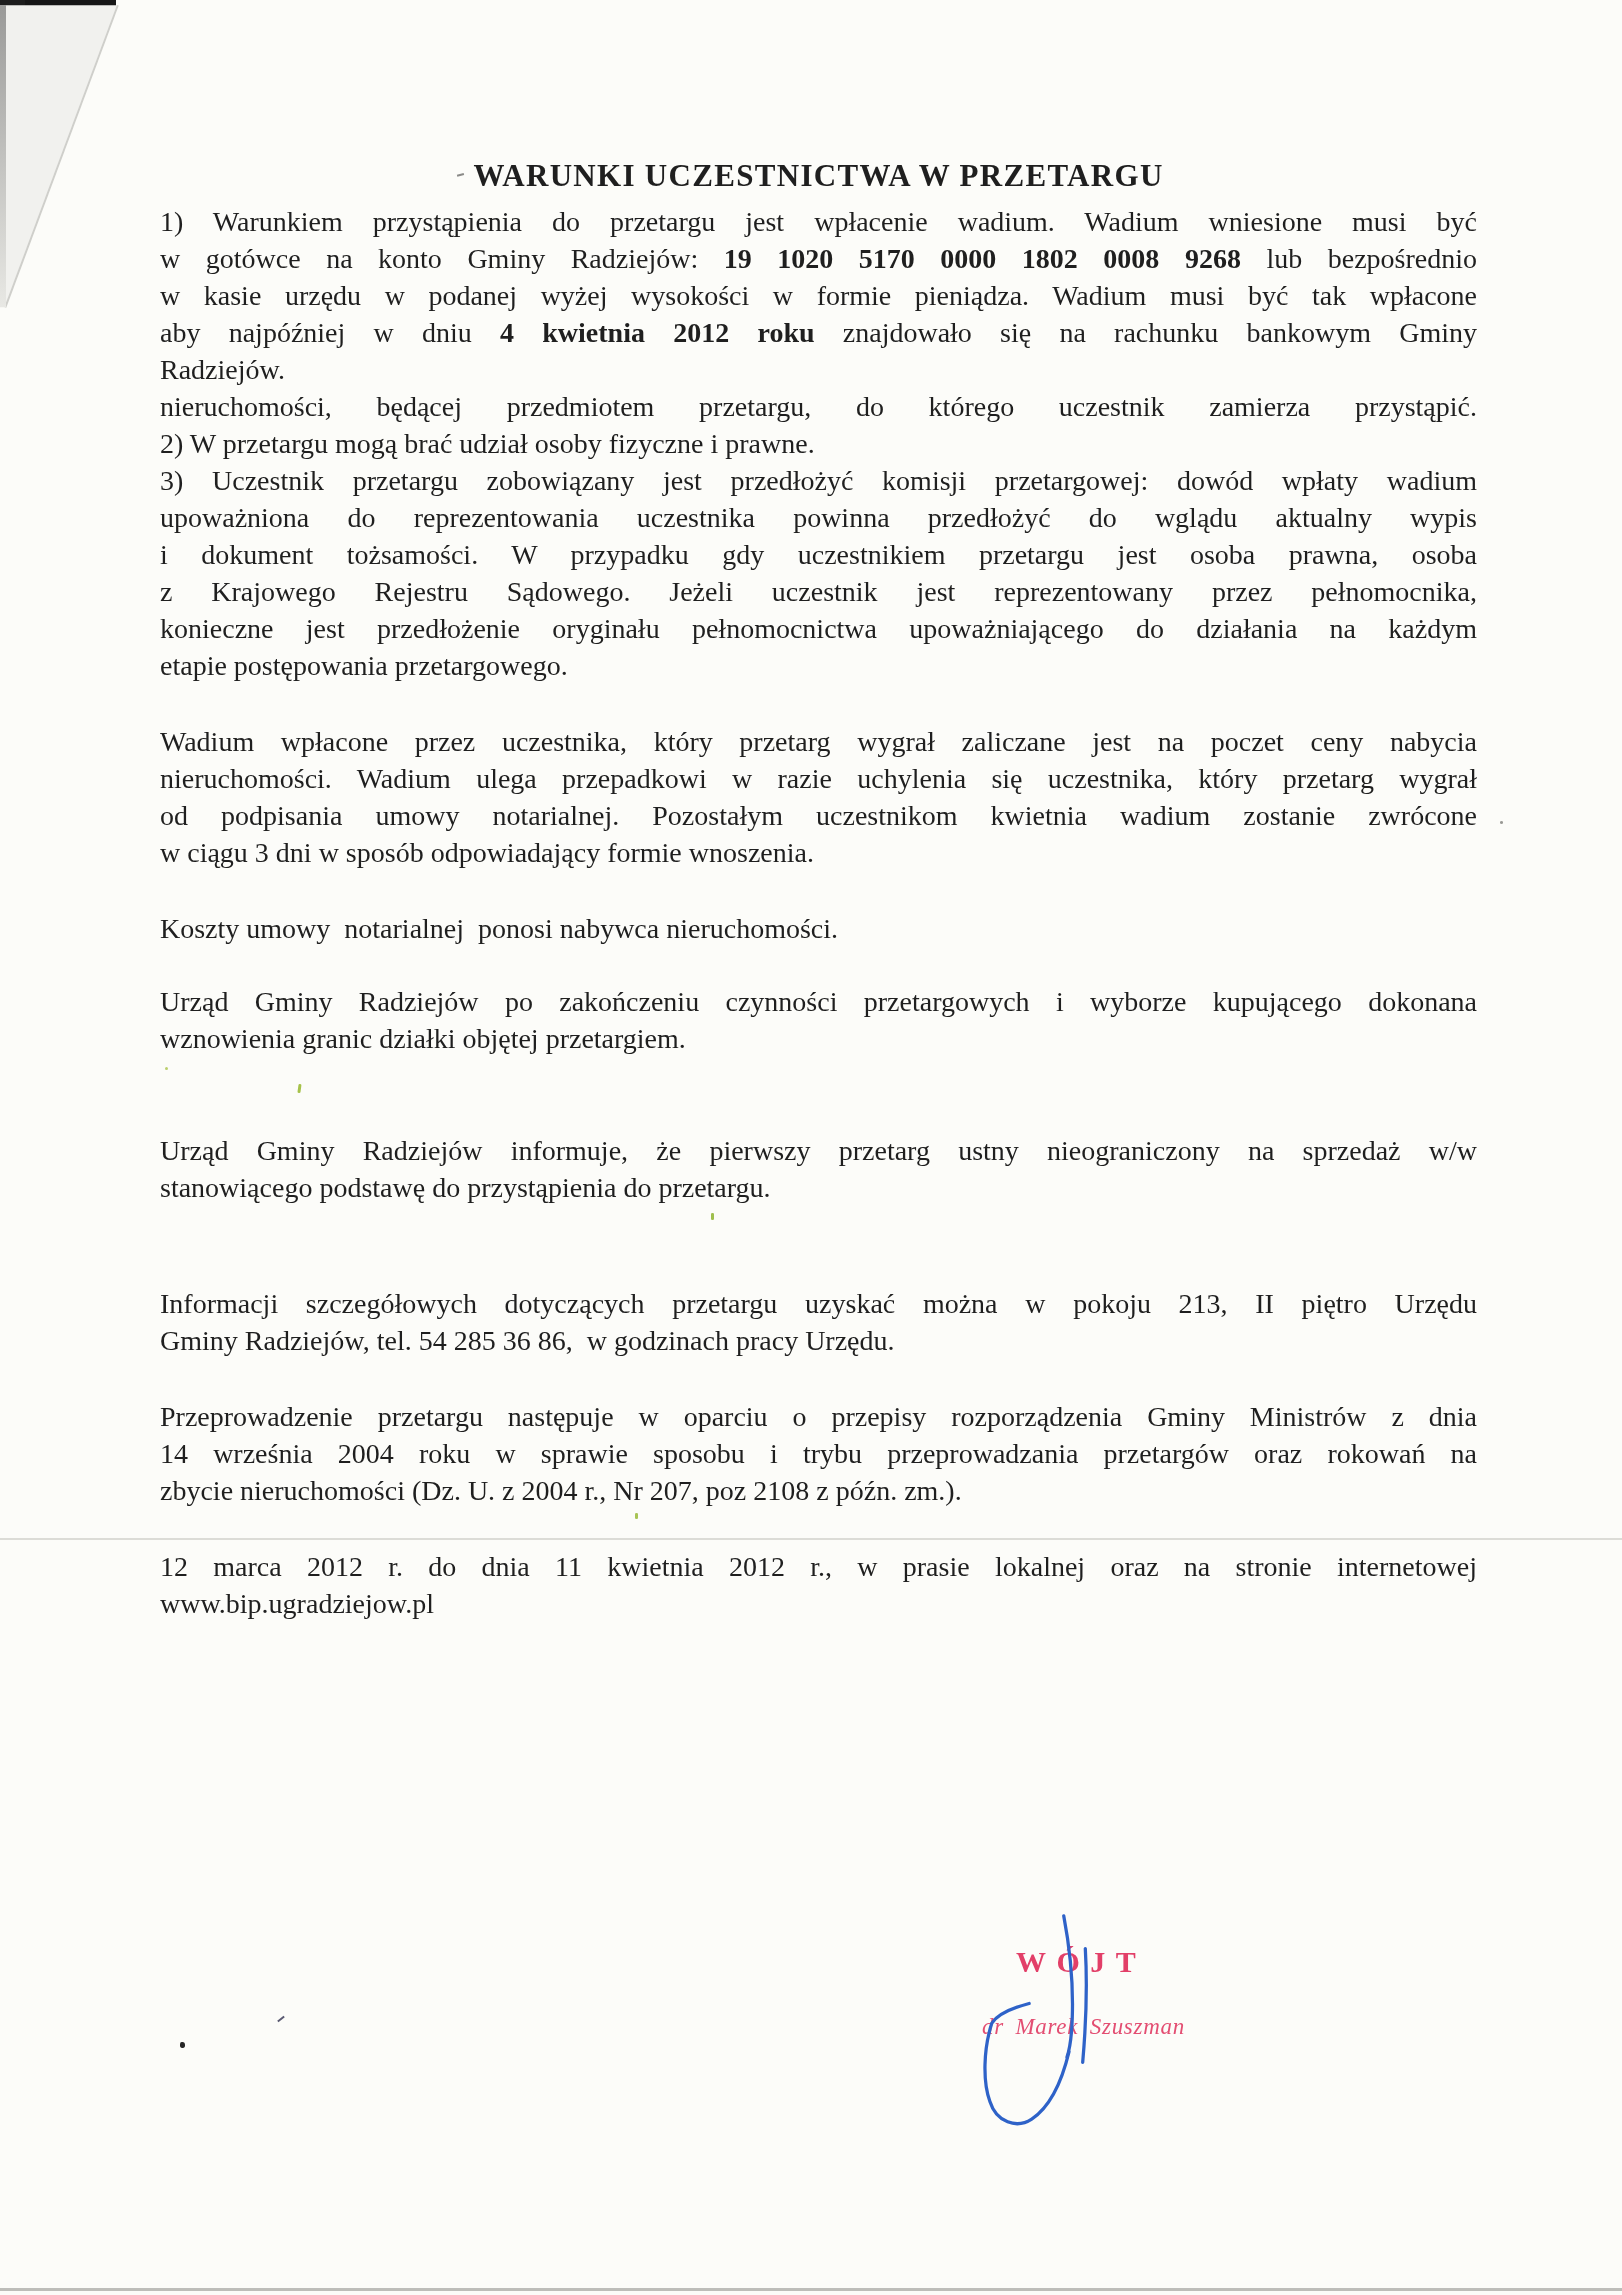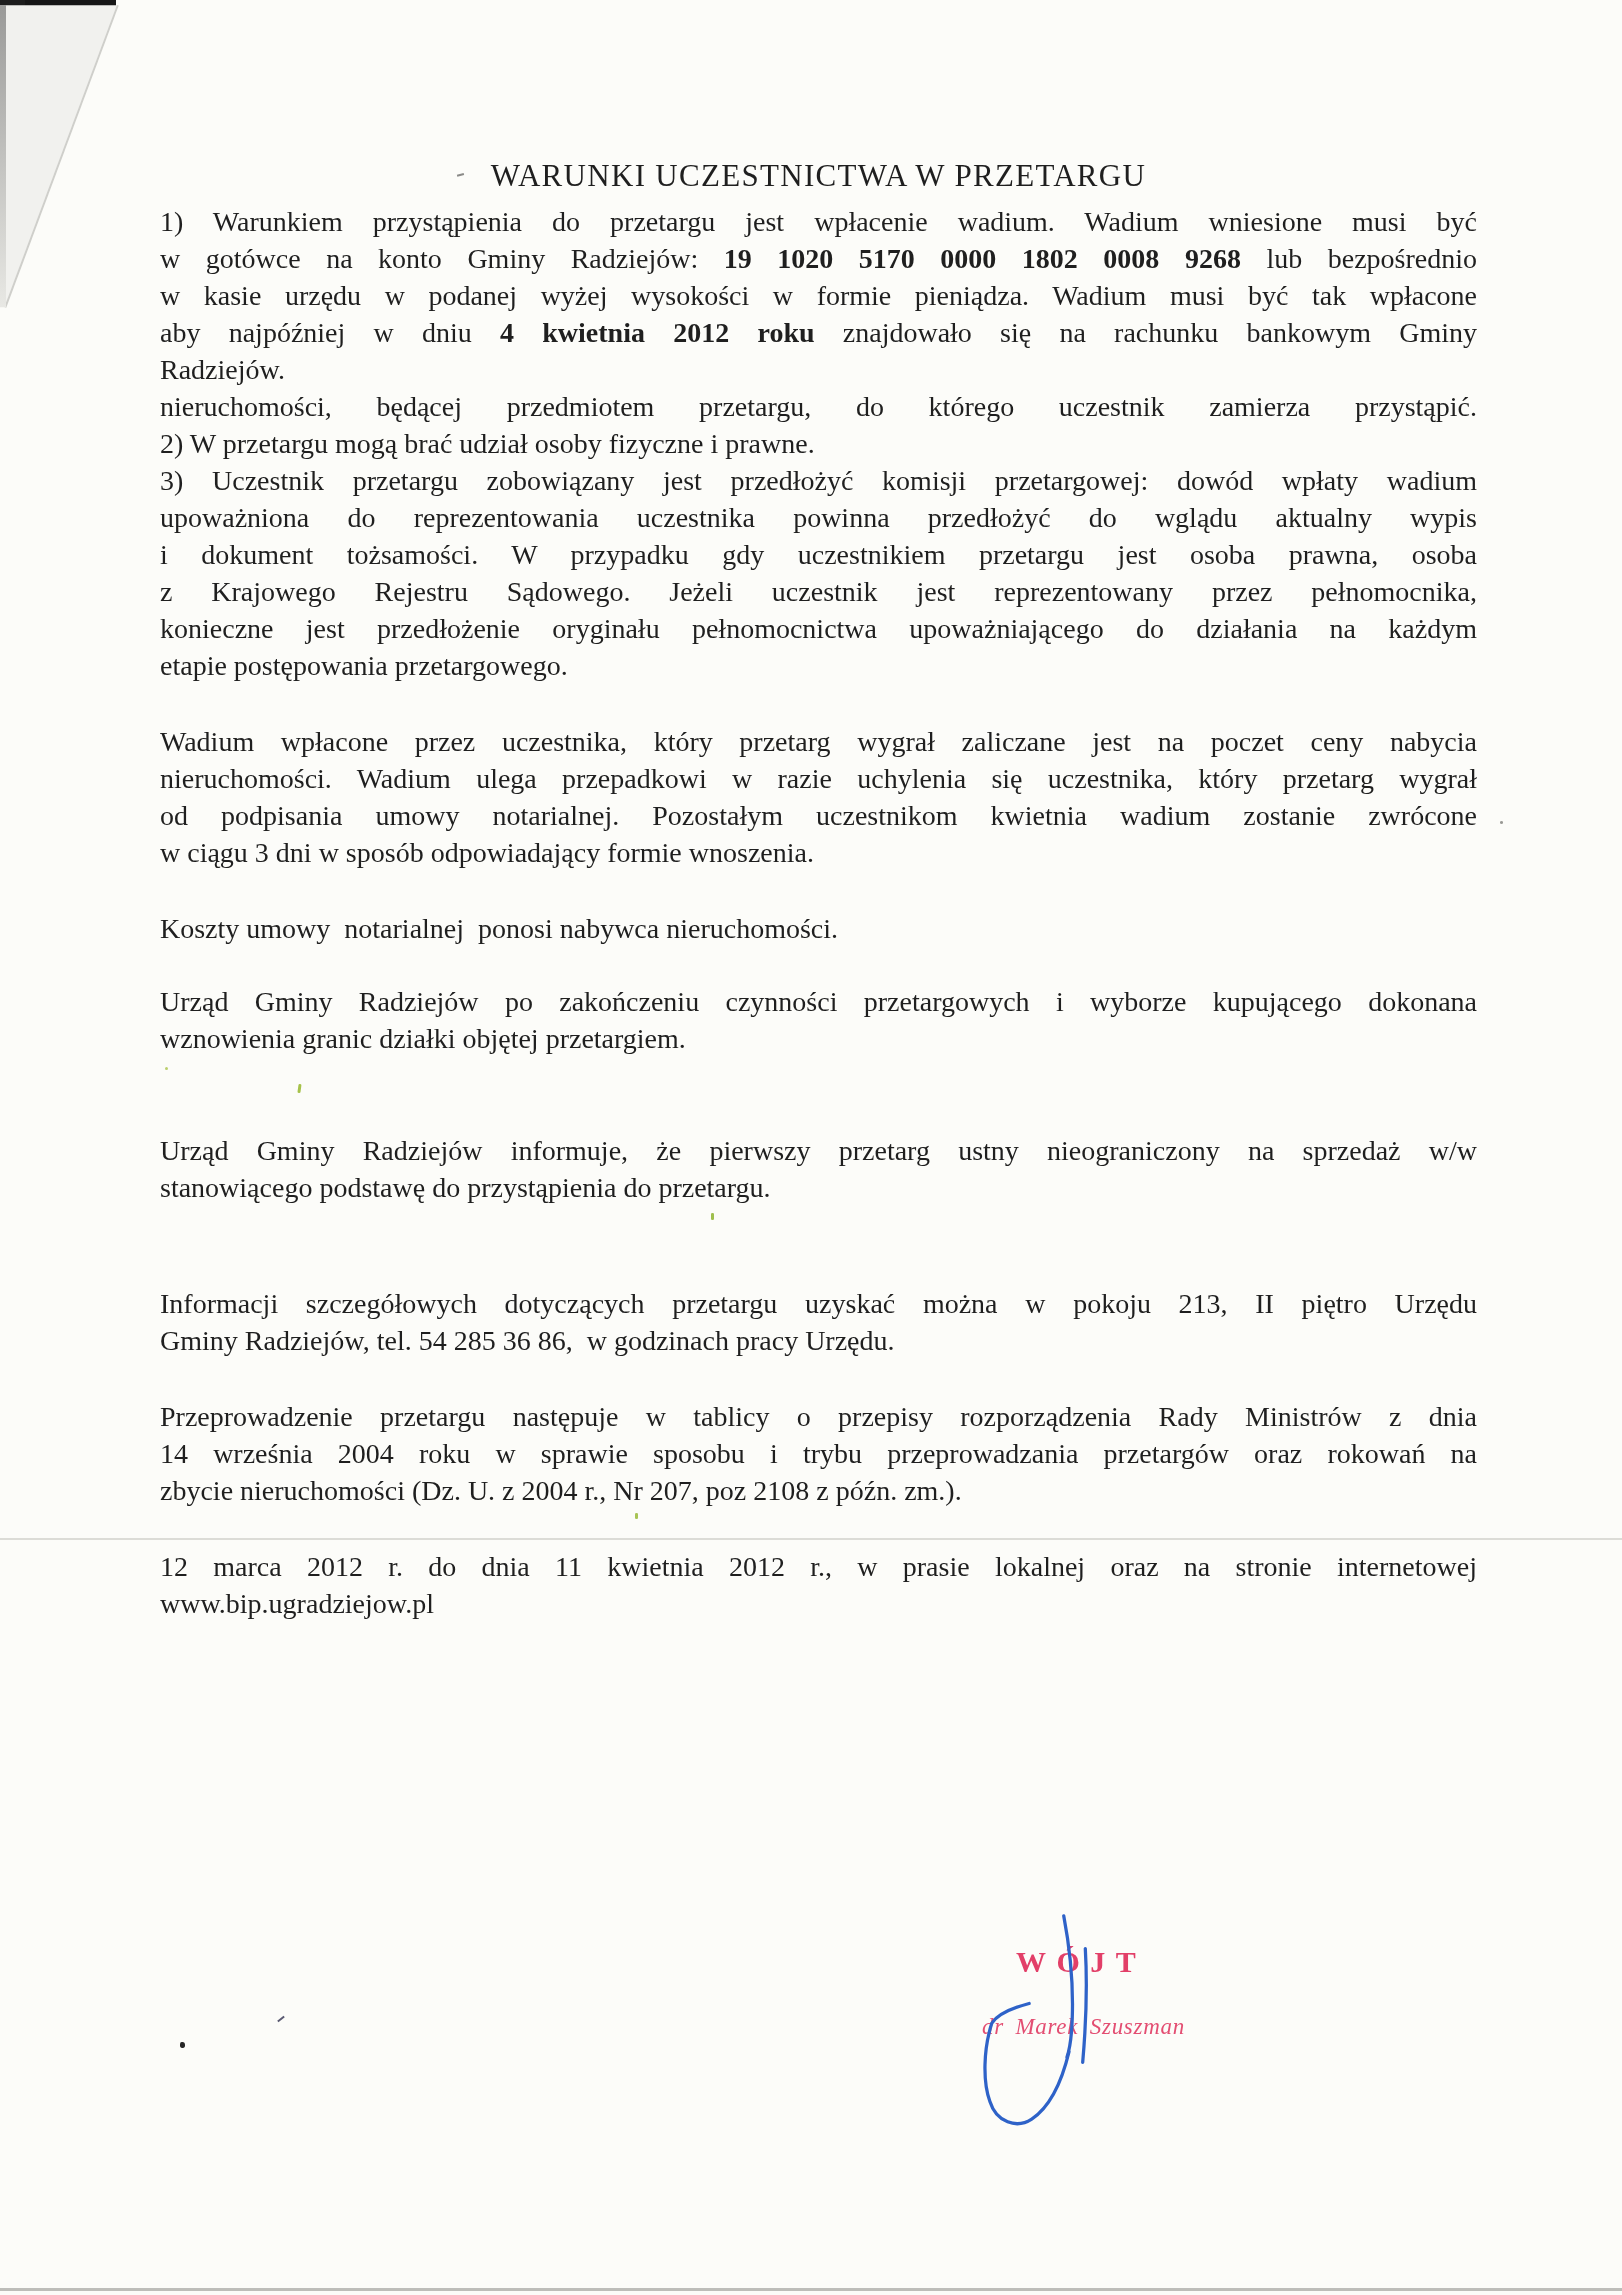--- a/index.html
+++ b/index.html
@@ -5,21 +5,21 @@
   html,body{margin:0;padding:0;background:#777;}
   .page{
     position:relative;width:1623px;height:2295px;
     background:var(--paper,#fcfcf9);
     overflow:hidden;
     font-family:"Liberation Serif", serif;
     color:var(--ink,#1f1f1f);
   }
   .doc{position:absolute;left:160px;top:157px;width:1317px;}
   .title{
-    font-size:31px;font-weight:normal;text-align:center;
+    font-size:31px;font-weight:bold;text-align:center;
     letter-spacing:1.3px;line-height:37px;
   }
   .para{margin:0;}
   .line{font-size:28px;line-height:37px;white-space:pre-wrap;}
   .line.just{white-space:normal;text-align:justify;text-align-last:justify;}
   .b{font-weight:bold;}
   .p1{margin-top:8.5px}
   .p5{margin-top:39px}
   .p6{margin-top:39px}
   .p7{margin-top:49px}
@@ -124,21 +124,21 @@
         </div>
         <div class="para p9">
           <div class="line just"><span>Urząd Gminy Radziejów informuje, że pierwszy przetarg ustny nieograniczony na sprzedaż w/w</span></div>
           <div class="line"><span>stanowiącego podstawę do przystąpienia do przetargu.</span></div>
         </div>
         <div class="para p10">
           <div class="line just"><span>Informacji szczegółowych dotyczących przetargu uzyskać można w pokoju 213, II piętro Urzędu</span></div>
           <div class="line"><span>Gminy Radziejów, tel. 54 285 36 86,  w godzinach pracy Urzędu.</span></div>
         </div>
         <div class="para p11">
-          <div class="line just"><span>Przeprowadzenie przetargu następuje w tablicy o przepisy rozporządzenia Rady Ministrów z dnia</span></div>
+          <div class="line just"><span>Przeprowadzenie przetargu następuje w oparciu o przepisy rozporządzenia Gminy Ministrów z dnia</span></div>
           <div class="line just"><span>14 września 2004 roku w sprawie sposobu i trybu przeprowadzania przetargów oraz rokowań na</span></div>
           <div class="line"><span>zbycie nieruchomości (Dz. U. z 2004 r., Nr 207, poz 2108 z późn. zm.).</span></div>
         </div>
         <div class="para p12">
           <div class="line just"><span>12 marca 2012 r. do dnia 11 kwietnia 2012 r., w prasie lokalnej oraz na stronie internetowej</span></div>
           <div class="line"><span>www.bip.ugradziejow.pl</span></div>
         </div>
       </div>
   </div>
 

